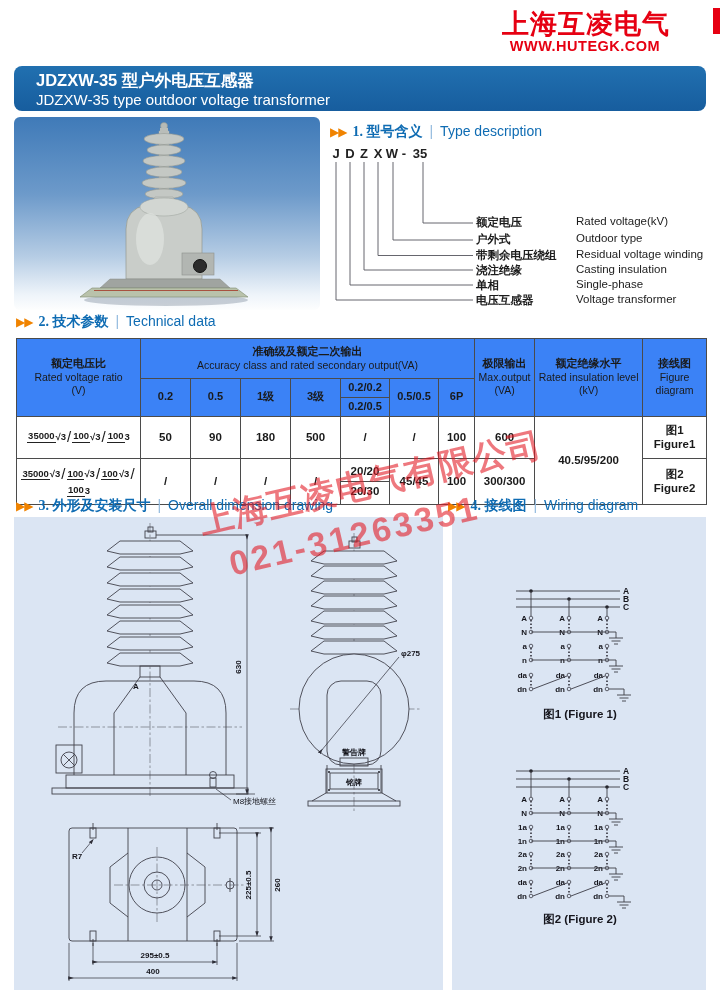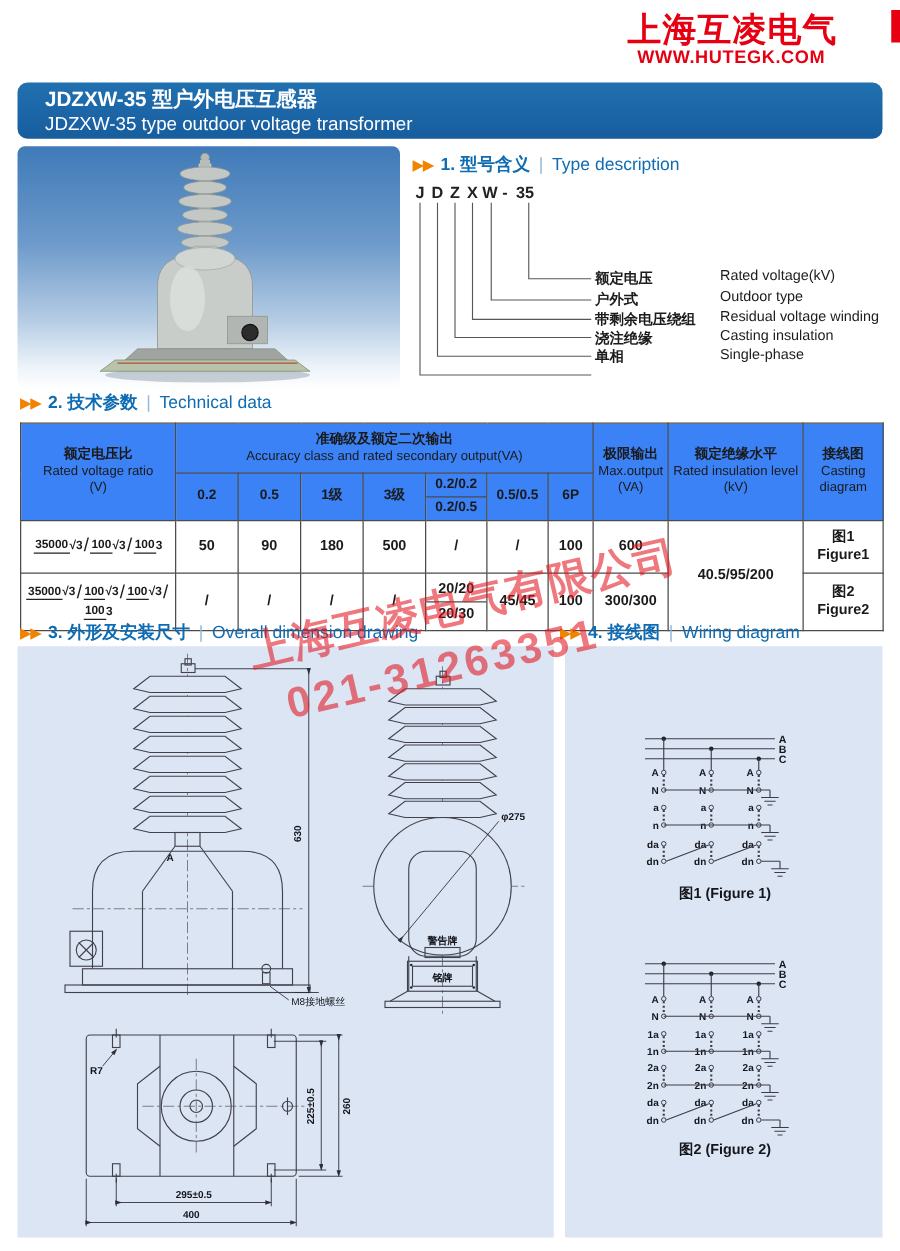--- a/index.html
+++ b/index.html
@@ -15,21 +15,21 @@
 
   
   .titlebar{position:absolute;left:14px;top:66px;width:692px;height:45px;border-radius:8px;
             background:linear-gradient(180deg,#2170b0,#175d9e);color:#fff;box-sizing:border-box;padding:4px 0 0 22px;}
   .titlebar .t1{font-size:16.5px;font-weight:bold;line-height:20px;}
   .titlebar .t2{font-size:15px;line-height:19px;}
 
   
   .sechead{position:absolute;height:20px;font-size:14px;color:#0f6cb3;white-space:nowrap;}
   .sechead .arrows{color:#f08300;font-size:12px;letter-spacing:-1px;margin-right:6px;}
-  .sechead .zh{font-weight:bold;}
+  .sechead .zh{font-weight:bold;font-family:Liberation Serif, serif;}
   .sechead .sep{color:#8fb8dd;margin:0 7px;font-weight:normal;}
 
   
   .photo{position:absolute;left:14px;top:117px;width:306px;height:193px;border-radius:6px;overflow:hidden;
          background:linear-gradient(180deg,#3f7ab8 0%,#6d9aca 40%,#b5cce4 72%,#eef4fa 92%,#fdfefe 100%);}
 
   
   .codeletter{position:absolute;top:146px;height:16px;font-size:13px;font-weight:bold;color:#222;text-align:center;}
   .conn-svg{position:absolute;left:325px;top:162px;}
   .tdrow{position:absolute;left:476px;width:240px;height:16px;font-size:11.5px;color:#1c1c1c;white-space:nowrap;}
@@ -154,20 +154,24 @@
     <span class="en">Residual voltage winding</span>
   </div>
   <div class="tdrow" style="top:262.5px;">
     <span class="zh">浇注绝缘</span>
     <span class="en">Casting insulation</span>
   </div>
   <div class="tdrow" style="top:277.5px;">
     <span class="zh">单相</span>
     <span class="en">Single-phase</span>
   </div>
+  <div class="tdrow" style="top:292.5px;">
+    <span class="zh">电压互感器</span>
+    <span class="en">Voltage transformer</span>
+  </div>
 
   <div class="sechead" style="left:16px;top:313px;">
     <span class="arrows">▶▶</span><span class="zh">2.  技术参数</span><span class="sep">|</span><span class="en">Technical data</span>
   </div>
 
   <table class="techtable">
     <colgroup>
       <col style="width:124px">
         <col style="width:50px">
         <col style="width:50px">
@@ -196,21 +200,21 @@
         <div>Max.output</div>
         <div>(VA)</div>
       </td>
       <td class="hd" rowspan="2">
         <div class="zh">额定绝缘水平</div>
         <div>Rated insulation level</div>
         <div>(kV)</div>
       </td>
       <td class="hd" rowspan="2">
         <div class="zh">接线图</div>
-        <div>Casting</div>
+        <div>Figure</div>
         <div>diagram</div>
       </td>
     </tr>
     <tr style="height:30px;">
       <td class="hd zh">0.2</td>
       <td class="hd zh">0.5</td>
       <td class="hd zh">1级</td>
       <td class="hd zh">3级</td>
       <td class="hd zh" style="padding:0;">
         <div class="stack">

